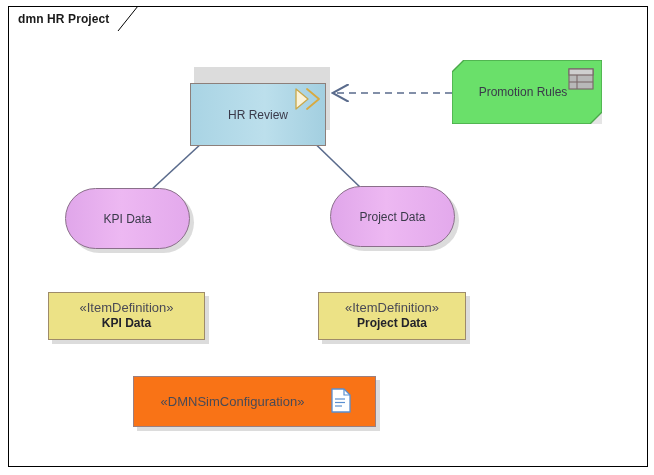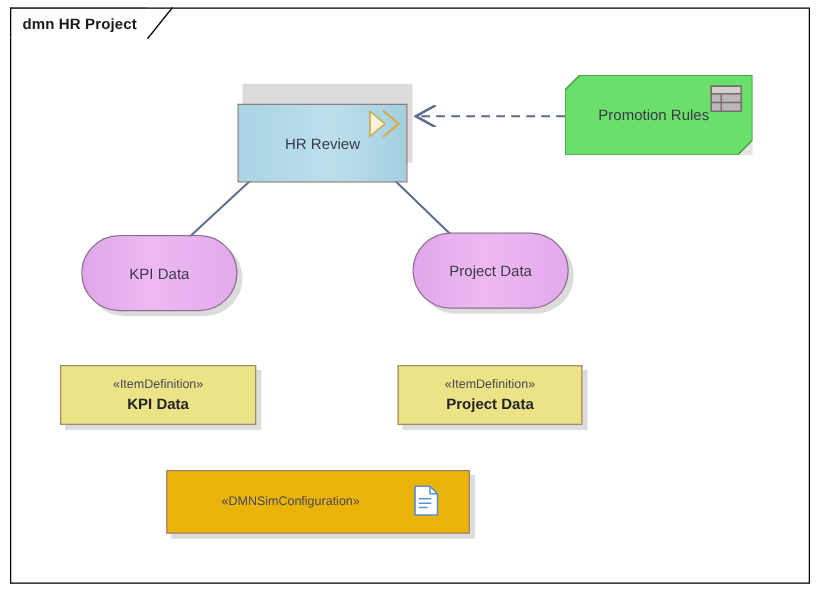--- a/index.html
+++ b/index.html
@@ -161,21 +161,21 @@
   }
 
   
   .node-item-def {
     background: #ece286;
     border: 1px solid #9e8b6a;
     flex-direction: column;
     gap: 1px;
   }
   .stereotype {
-    font-size: 10px;
+    font-size: 13px;
     color: #4a4a55;
     line-height: 14px;
     text-align: right;
   }
   .elem-name {
     font-size: 12px;
     font-weight: bold;
     color: #23232b;
     line-height: 15px;
   }
@@ -191,21 +191,21 @@
     width: 148px;
     height: 48px;
   }
 
   
   #node-review-simulation {
     left: 133px;
     top: 376px;
     width: 243px;
     height: 51px;
-    background: #eab308;
+    background: #f97316;
     border: 1px solid #9b7f7f;
     flex-direction: column;
     gap: 1px;
   }
   #review-simulation-icon {
     position: absolute;
     right: 24px;
     top: 11px;
     width: 20px;
     height: 25px;

